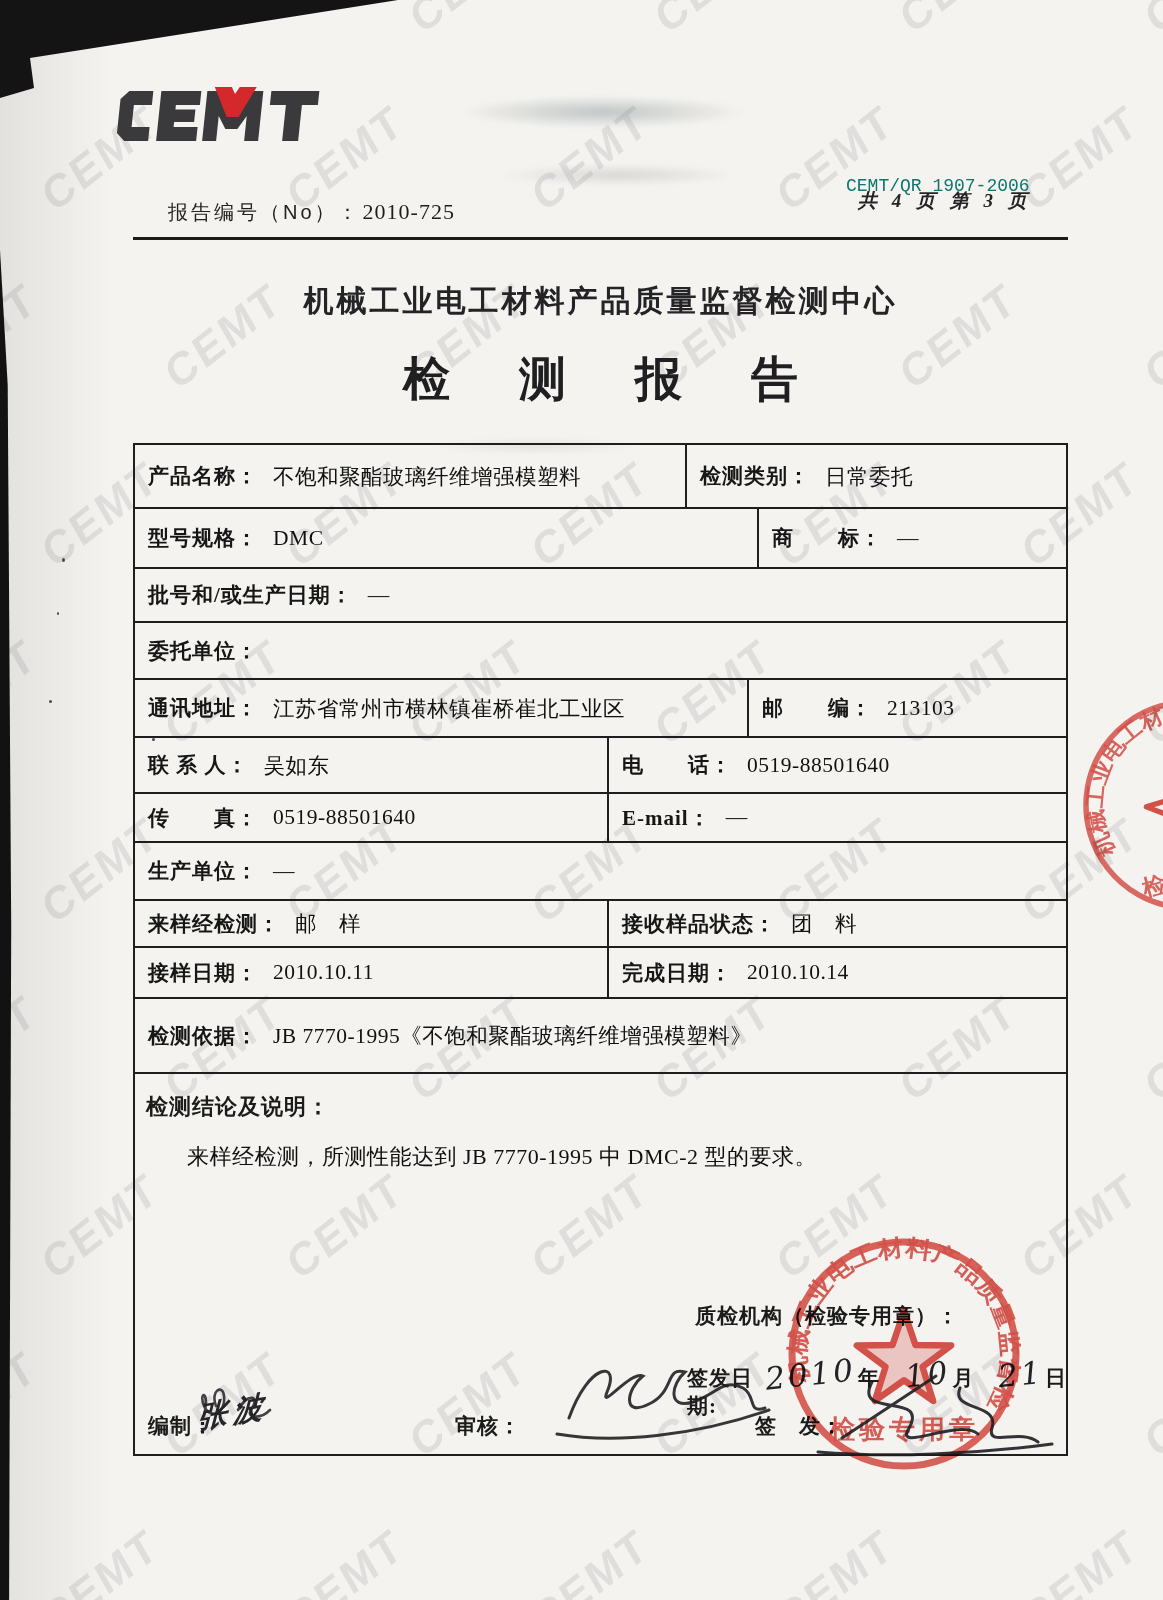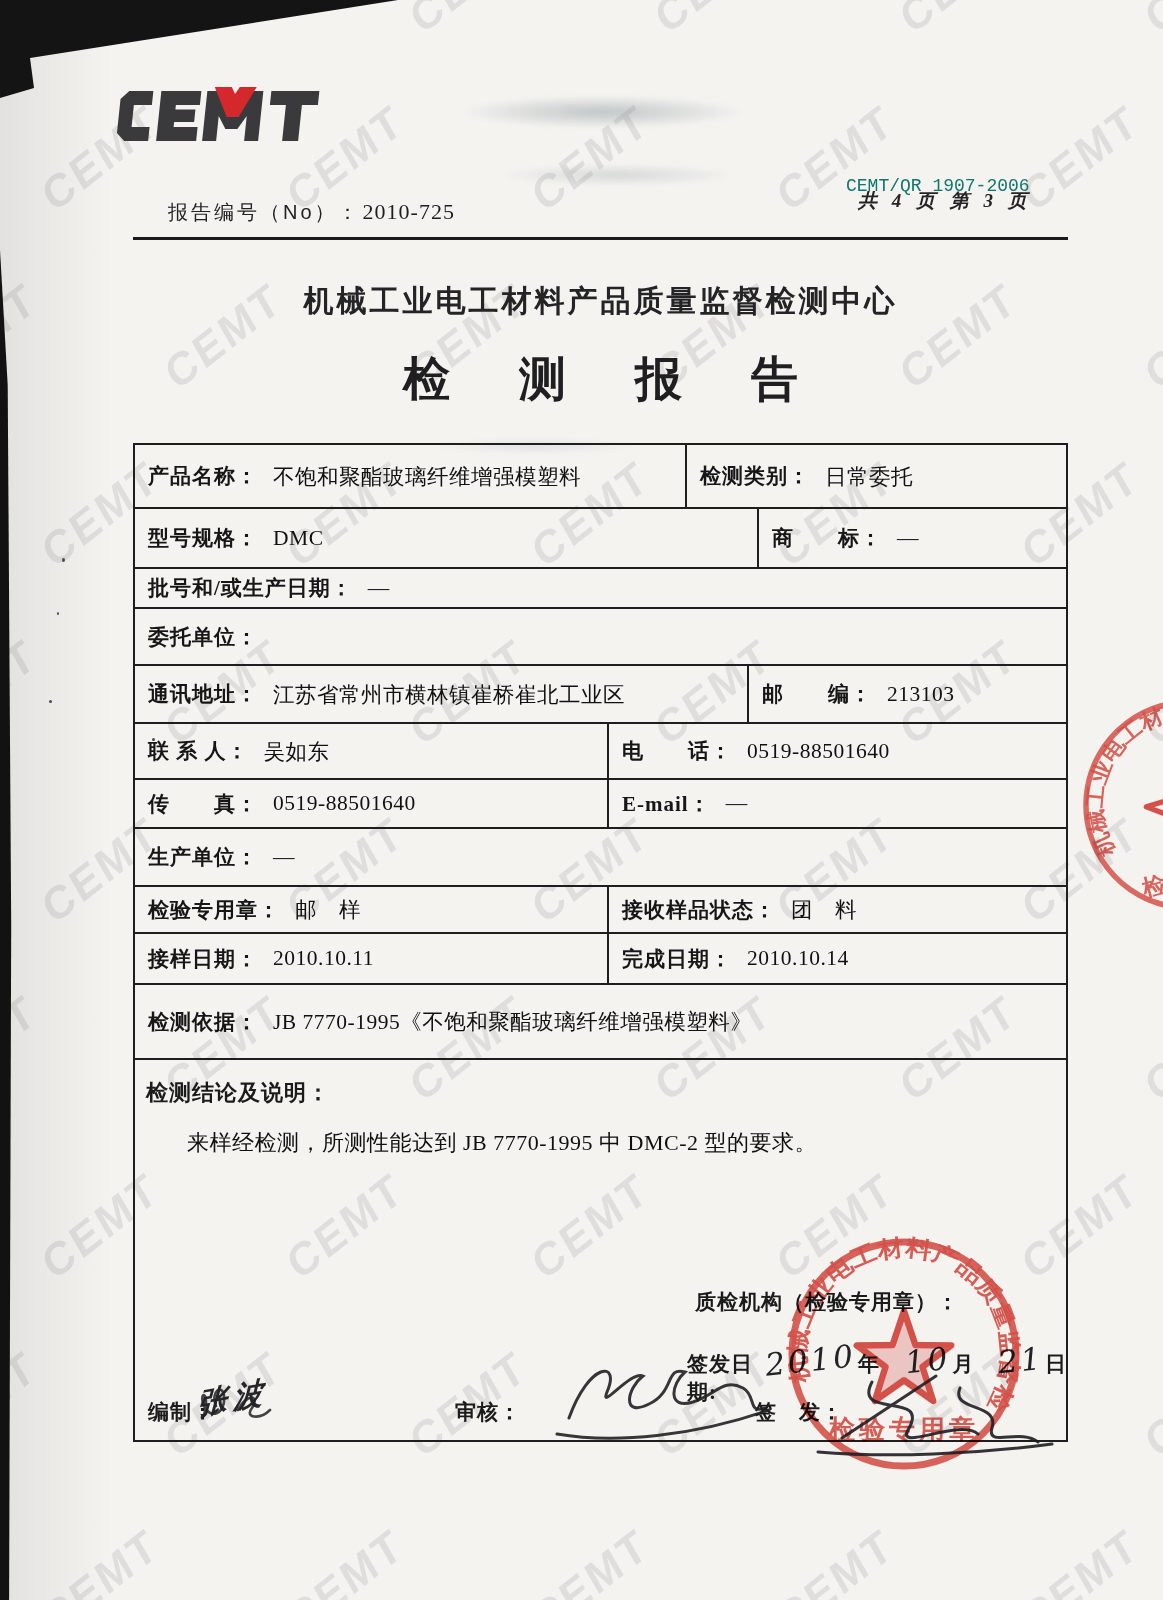--- a/index.html
+++ b/index.html
@@ -170,21 +170,21 @@
       <div class="trow" style="height:60px">
         <div class="tcell" style="width:622px">
           <span class="lbl">型号规格：</span>
           <span class="val">DMC</span>
         </div>
         <div class="tcell second" style="flex:1">
           <span class="lbl">商　　标：</span>
           <span class="val">—</span>
         </div>
       </div>
-      <div class="trow" style="height:40px">
+      <div class="trow" style="height:54px">
         <div class="tcell" style="flex:1">
           <span class="lbl">批号和/或生产日期：</span>
           <span class="val">—</span>
         </div>
       </div>
       <div class="trow" style="height:57px">
         <div class="tcell" style="flex:1">
           <span class="lbl">委托单位：</span>
         </div>
       </div>
@@ -219,21 +219,21 @@
         </div>
       </div>
       <div class="trow" style="height:58px">
         <div class="tcell" style="flex:1">
           <span class="lbl">生产单位：</span>
           <span class="val">—</span>
         </div>
       </div>
       <div class="trow" style="height:47px">
         <div class="tcell" style="width:472px">
-          <span class="lbl">检验专用章：</span>
+          <span class="lbl">来样经检测：</span>
           <span class="val">邮　样</span>
         </div>
         <div class="tcell second" style="flex:1">
           <span class="lbl">接收样品状态：</span>
           <span class="val">团　料</span>
         </div>
       </div>
       <div class="trow" style="height:51px">
         <div class="tcell" style="width:472px">
           <span class="lbl">接样日期：</span>

